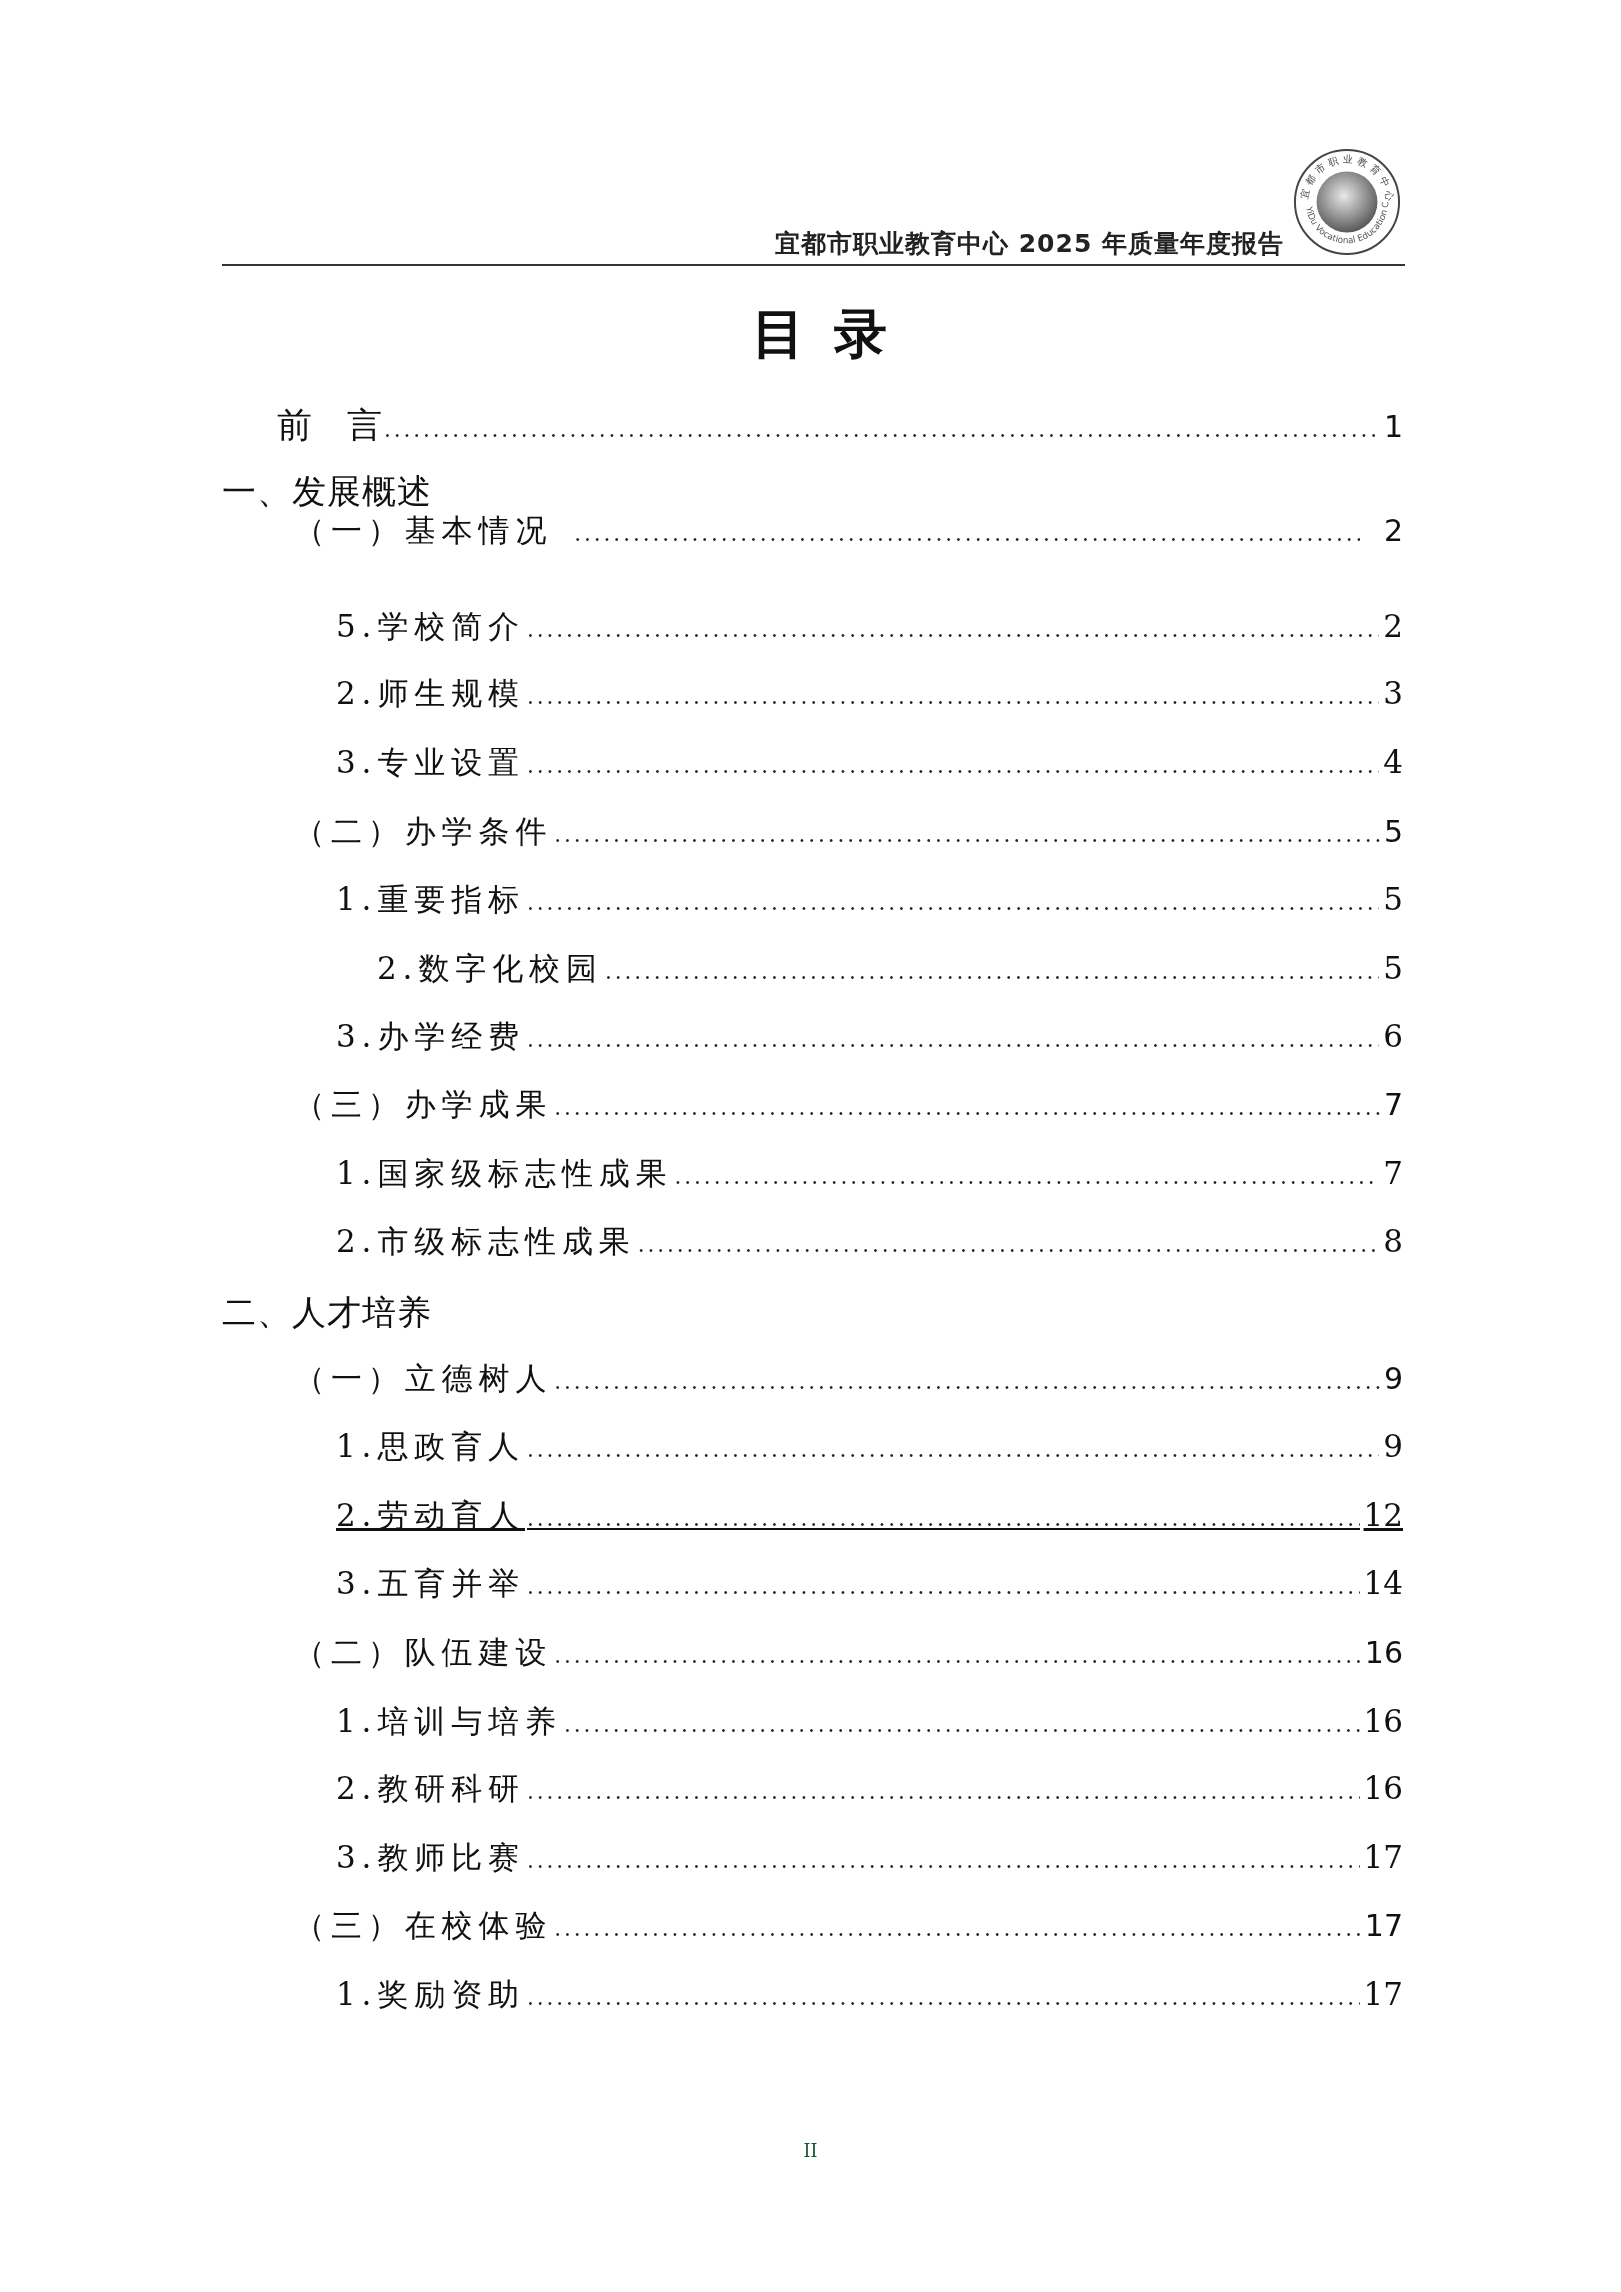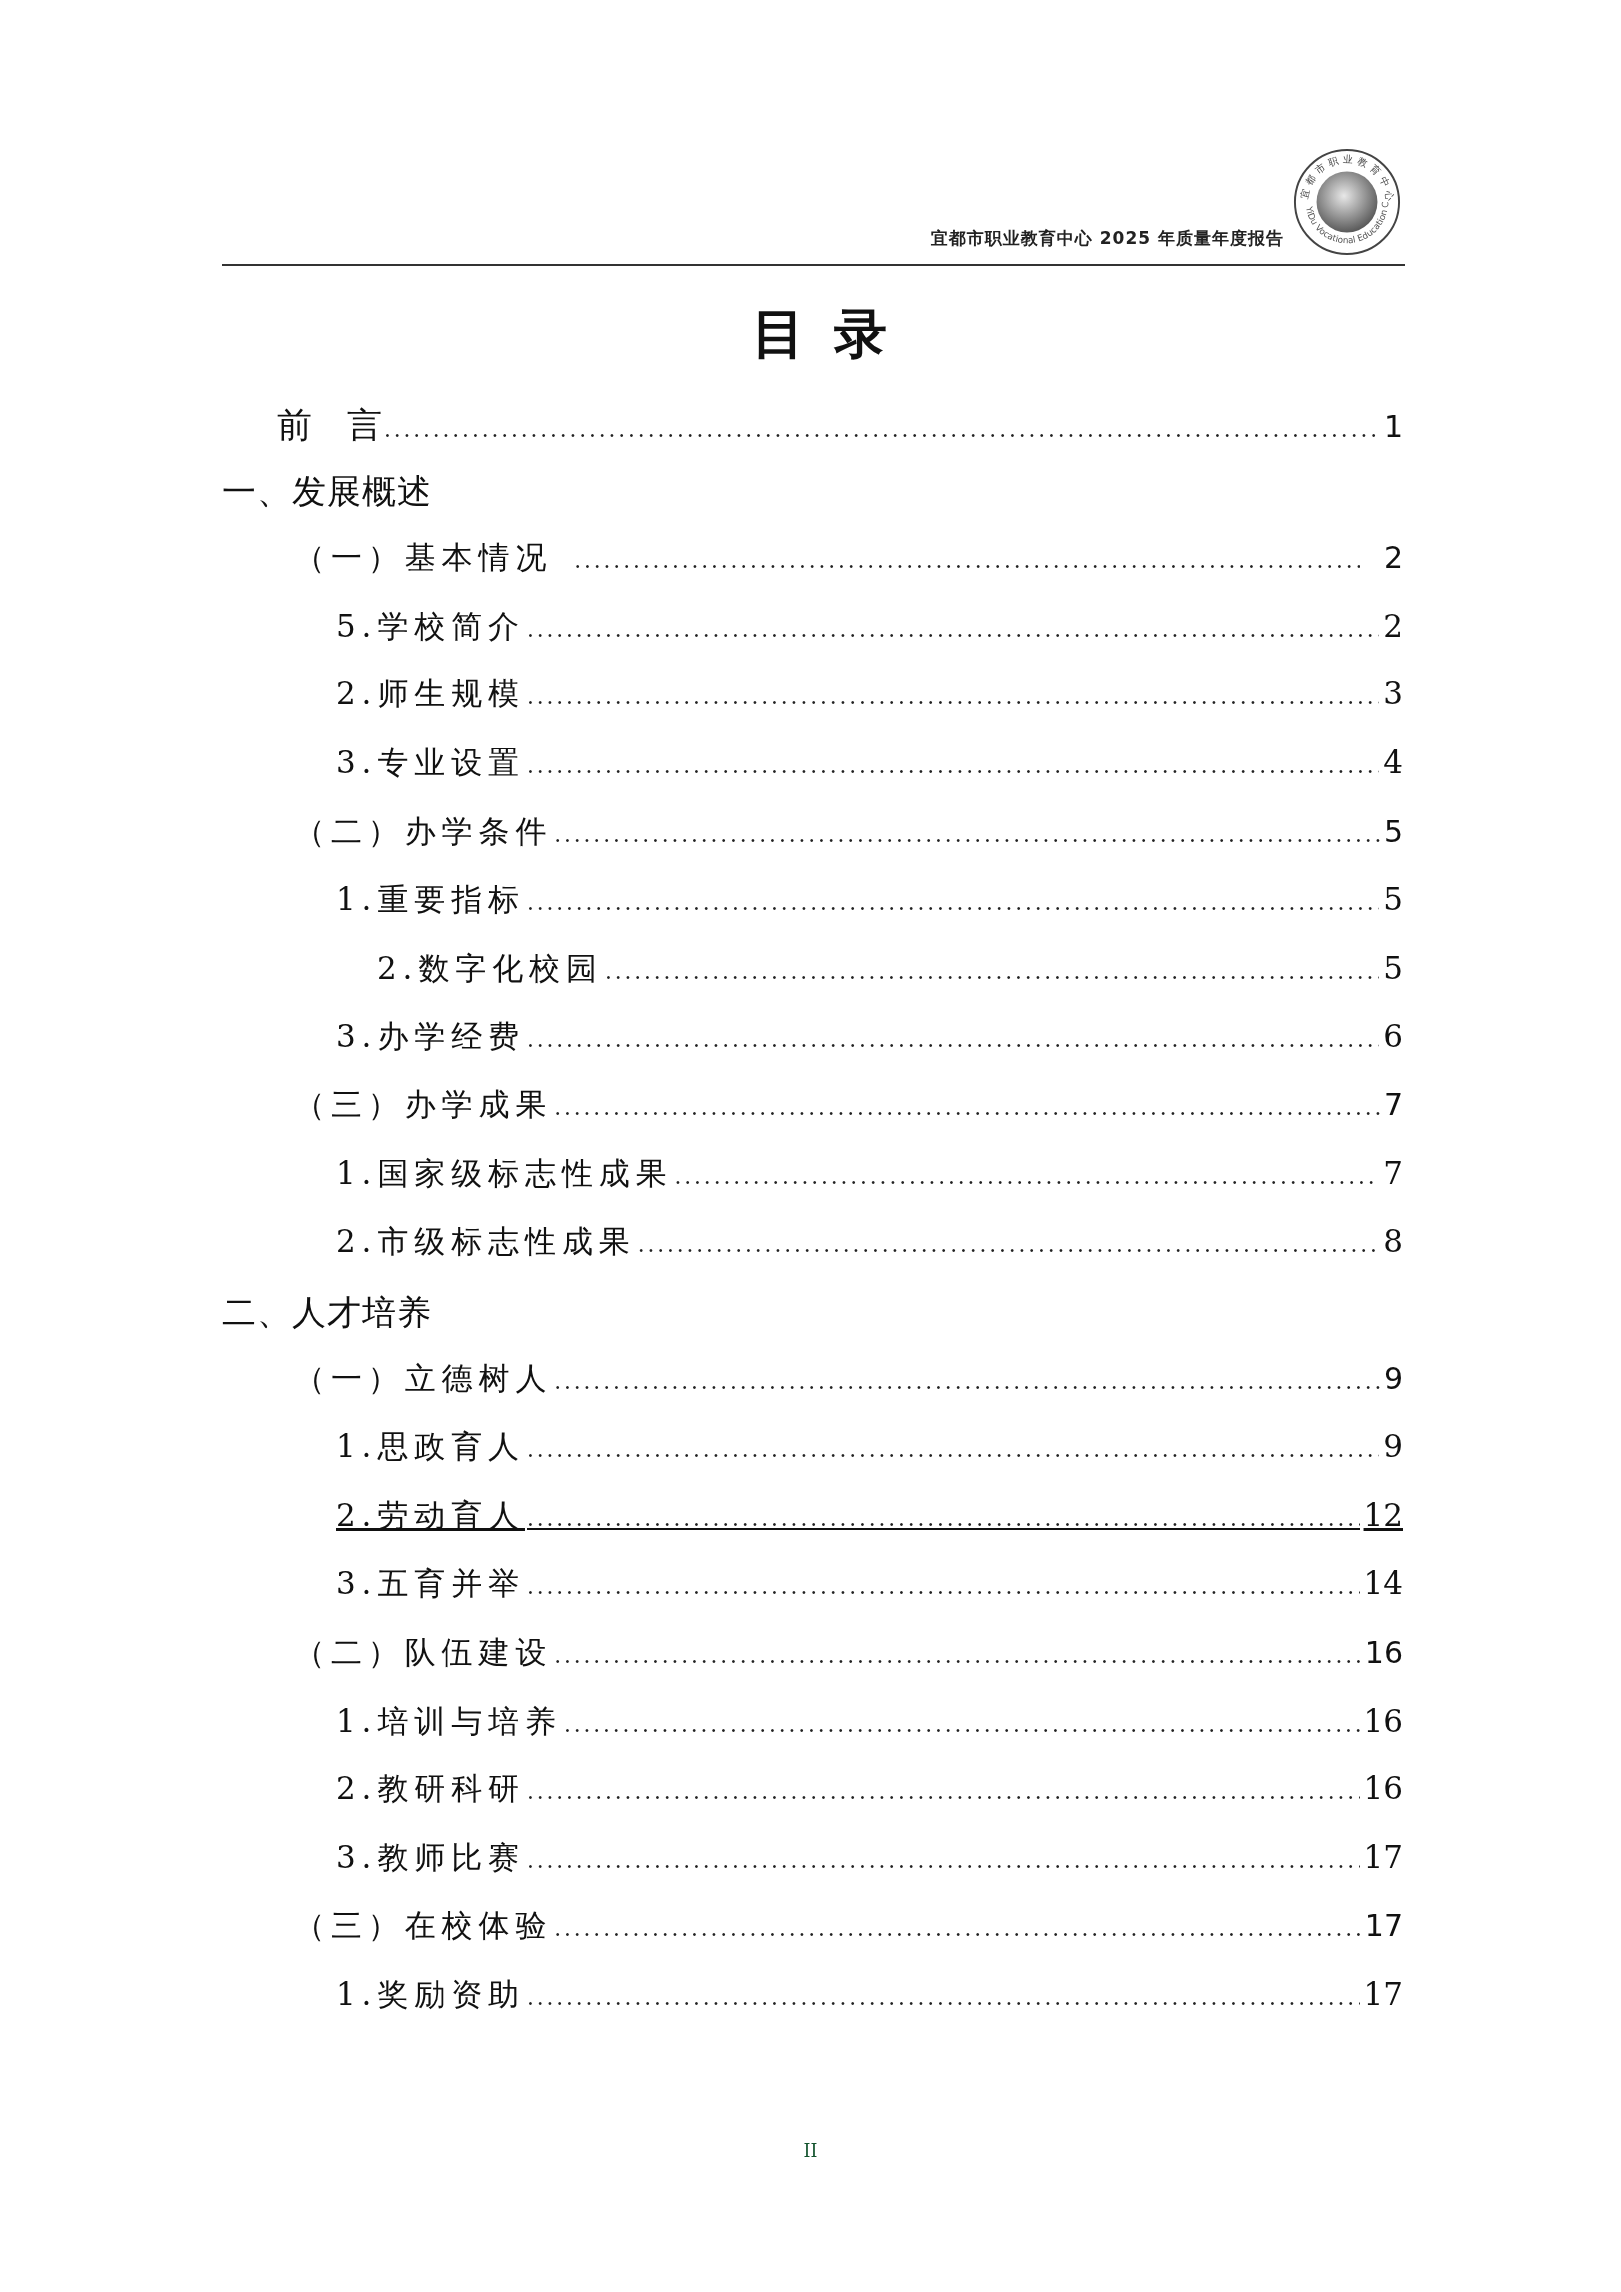--- a/index.html
+++ b/index.html
@@ -2,21 +2,21 @@
 <html><head>
 <meta charset="utf-8">
 <style>
   html, body { margin: 0; padding: 0; background: #ffffff; }
   body { width: 1621px; height: 2293px; position: relative; overflow: hidden; color: #111; }
   .page { position: absolute; left: 0; top: 0; width: 1621px; height: 2293px; }
 
   .header-title {
     position: absolute; left: 686px; top: 227px; width: 598px;
     text-align: right; font-family: "DejaVu Sans", sans-serif; font-weight: bold;
-    font-size: 17px; letter-spacing: 1px; color: #222;
+    font-size: 25px; letter-spacing: 1px; color: #222;
   }
   .header-rule {
     position: absolute; left: 222px; top: 264px; width: 1183px; height: 2px; background: #333;
   }
   .logo {
     position: absolute; left: 1292px; top: 147px; width: 110px; height: 110px;
   }
 
   .toc-title {
     position: absolute; left: 0; top: 299px; width: 1621px; text-align: center;
@@ -88,21 +88,21 @@
 
   <div class="toc" id="toc">
       <div class="row lvl0" style="top: 402px; left: 277px;">
         <span class="label">前　言</span>
         <span class="dots"></span>
         <span class="page-num">1</span>
       </div>
       <div class="row lvl1" style="top: 469px; right: auto;">
         <span class="label">一、发展概述</span>
       </div>
-      <div class="row lvl2" style="top: 537px; gap: 20px;">
+      <div class="row lvl2" style="top: 510px; gap: 20px;">
         <span class="label">（一）基本情况</span>
         <span class="dots"></span>
         <span class="page-num">2</span>
       </div>
       <div class="row lvl3" style="top: 606px;">
         <span class="label">5.学校简介</span>
         <span class="dots"></span>
         <span class="page-num">2</span>
       </div>
       <div class="row lvl3" style="top: 673px;">

